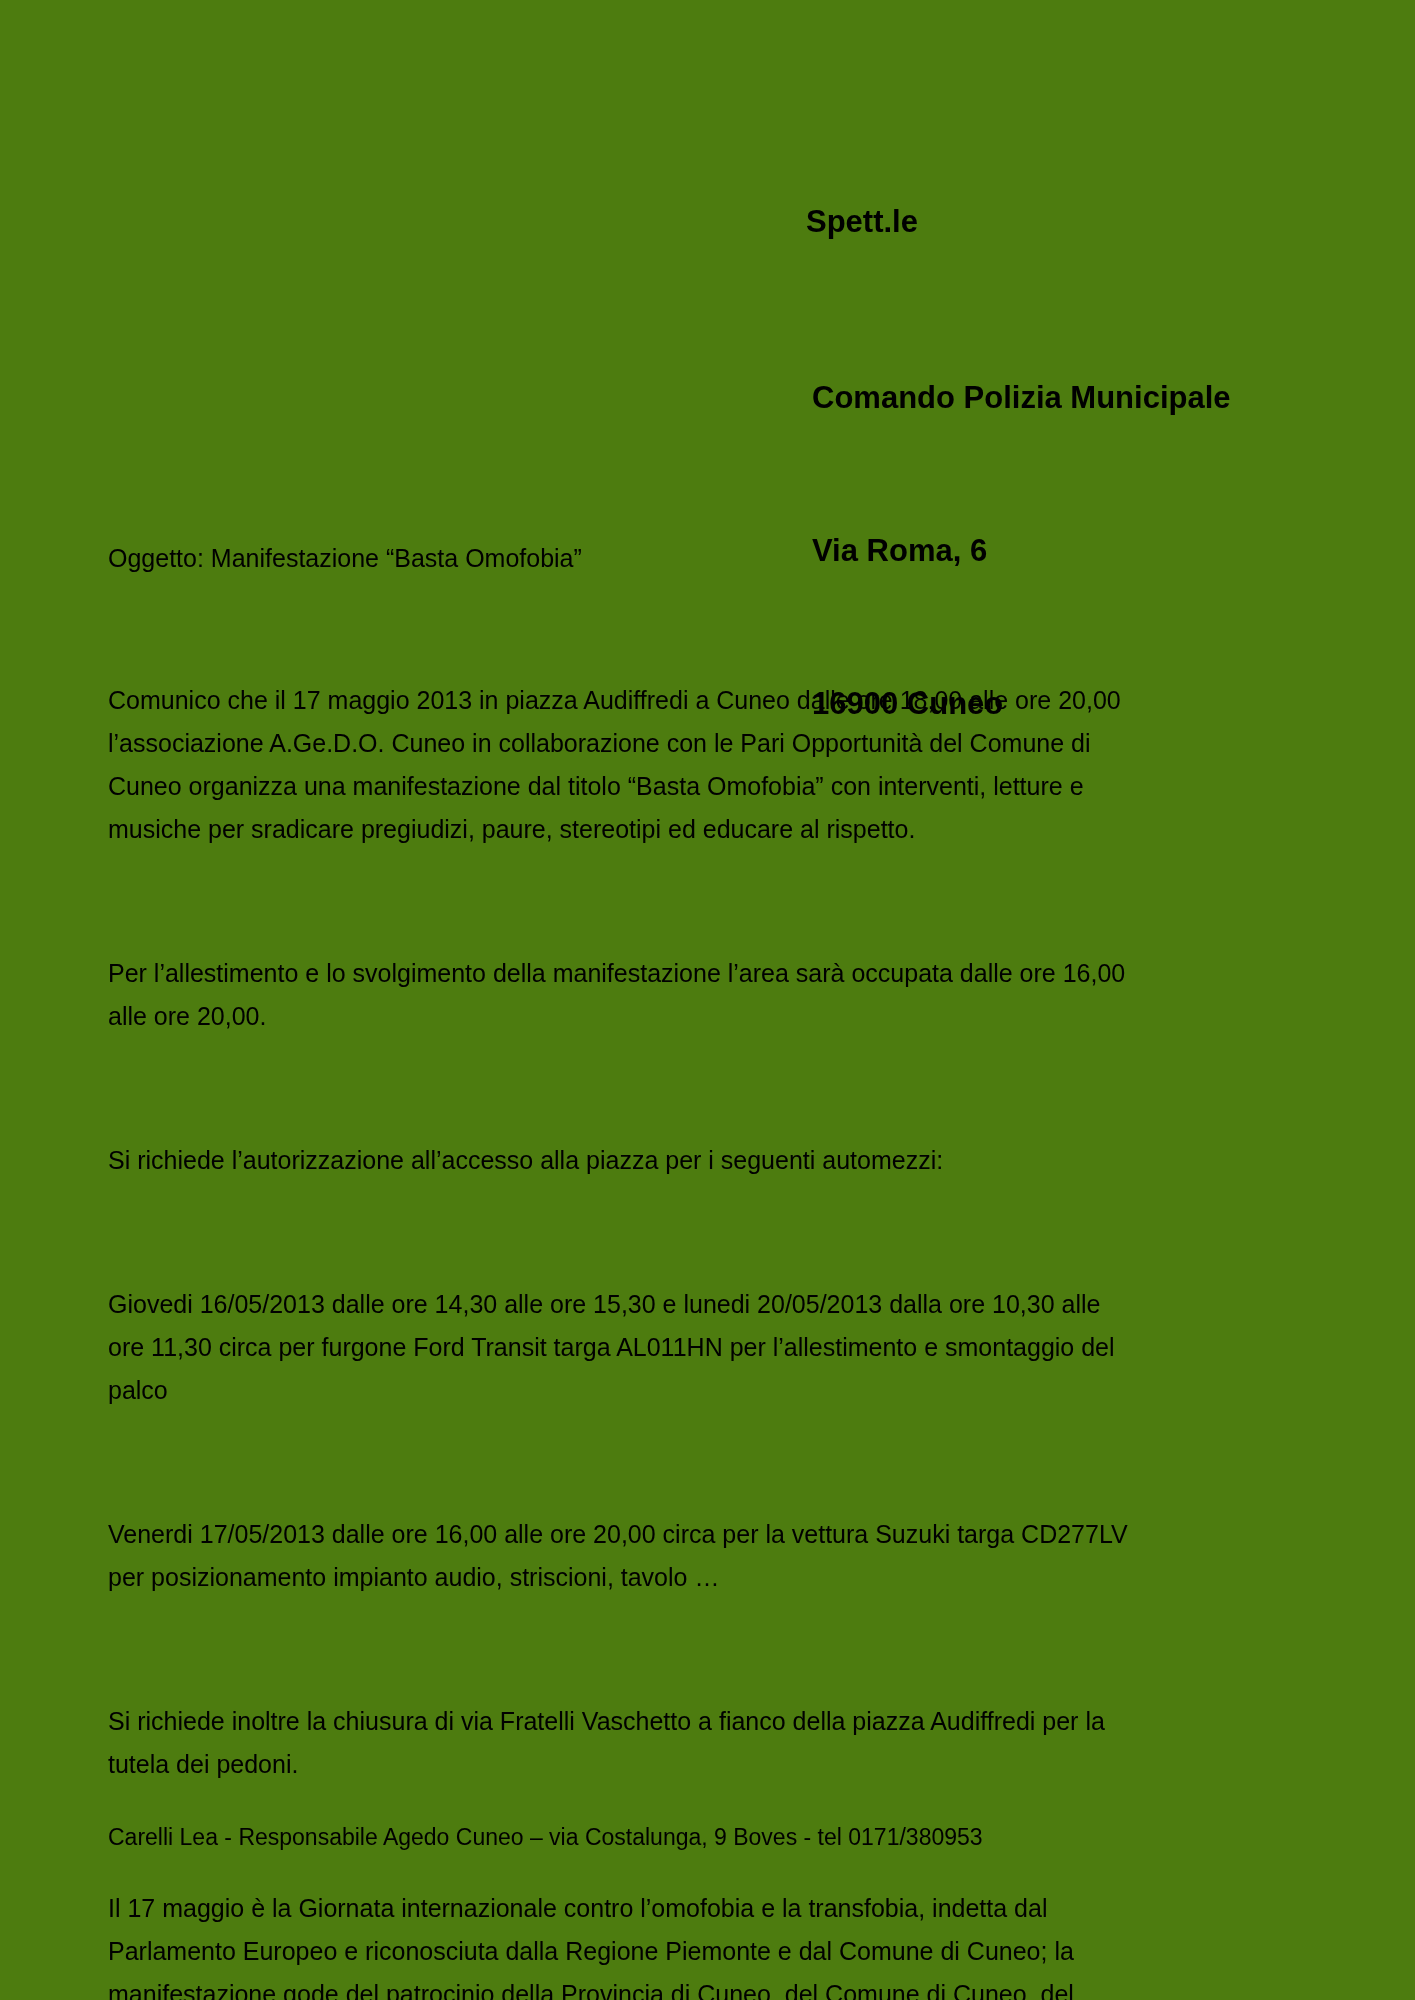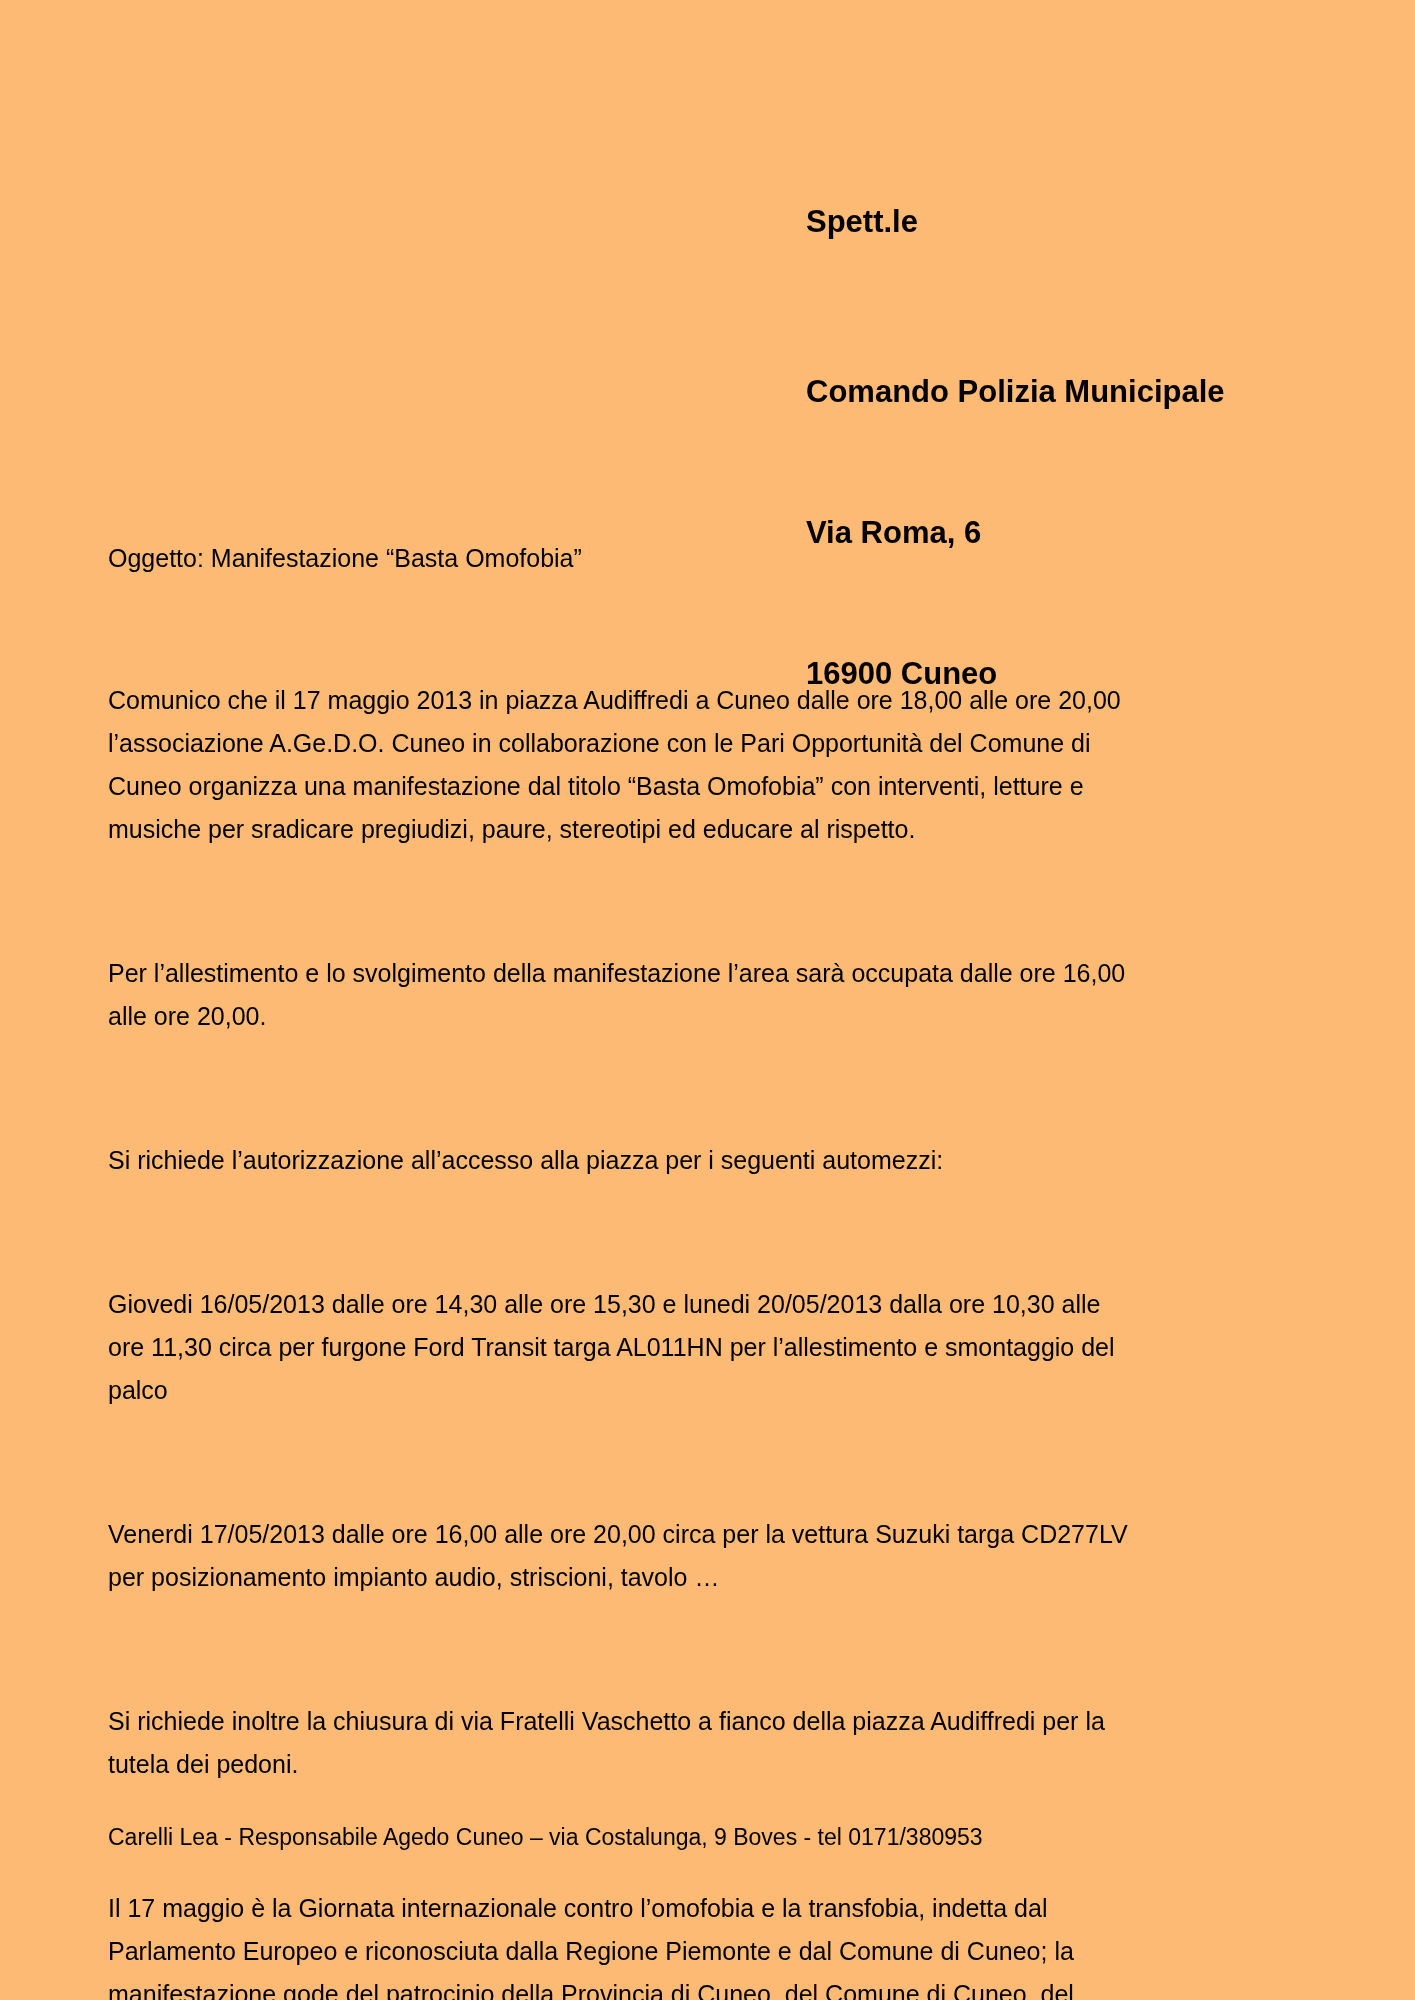--- a/index.html
+++ b/index.html
@@ -4,39 +4,39 @@
 <style>
   html, body {
     margin: 0;
     padding: 0;
     background: #ffffff;
   }
   .page {
     position: relative;
     width: 1415px;
     height: 2000px;
-    background: #fdba74;
+    background: #4d7c0f;
     color: #000000;
     font-family: "Liberation Sans", sans-serif;
     overflow: hidden;
   }
   .recipient {
     position: absolute;
     left: 806px;
     top: 104px;
     font-size: 31px;
     font-weight: bold;
     line-height: 47px;
     white-space: pre;
   }
   .recipient .salutation {
     margin: 0 0 29px 0;
   }
   .recipient .addr-line {
-    margin: 0;
+    margin: 6px;
   }
   .letter-body {
     position: absolute;
     left: 108px;
     top: 451px;
     width: 1210px;
     font-size: 25px;
     line-height: 43px;
     white-space: pre-wrap;
   }

